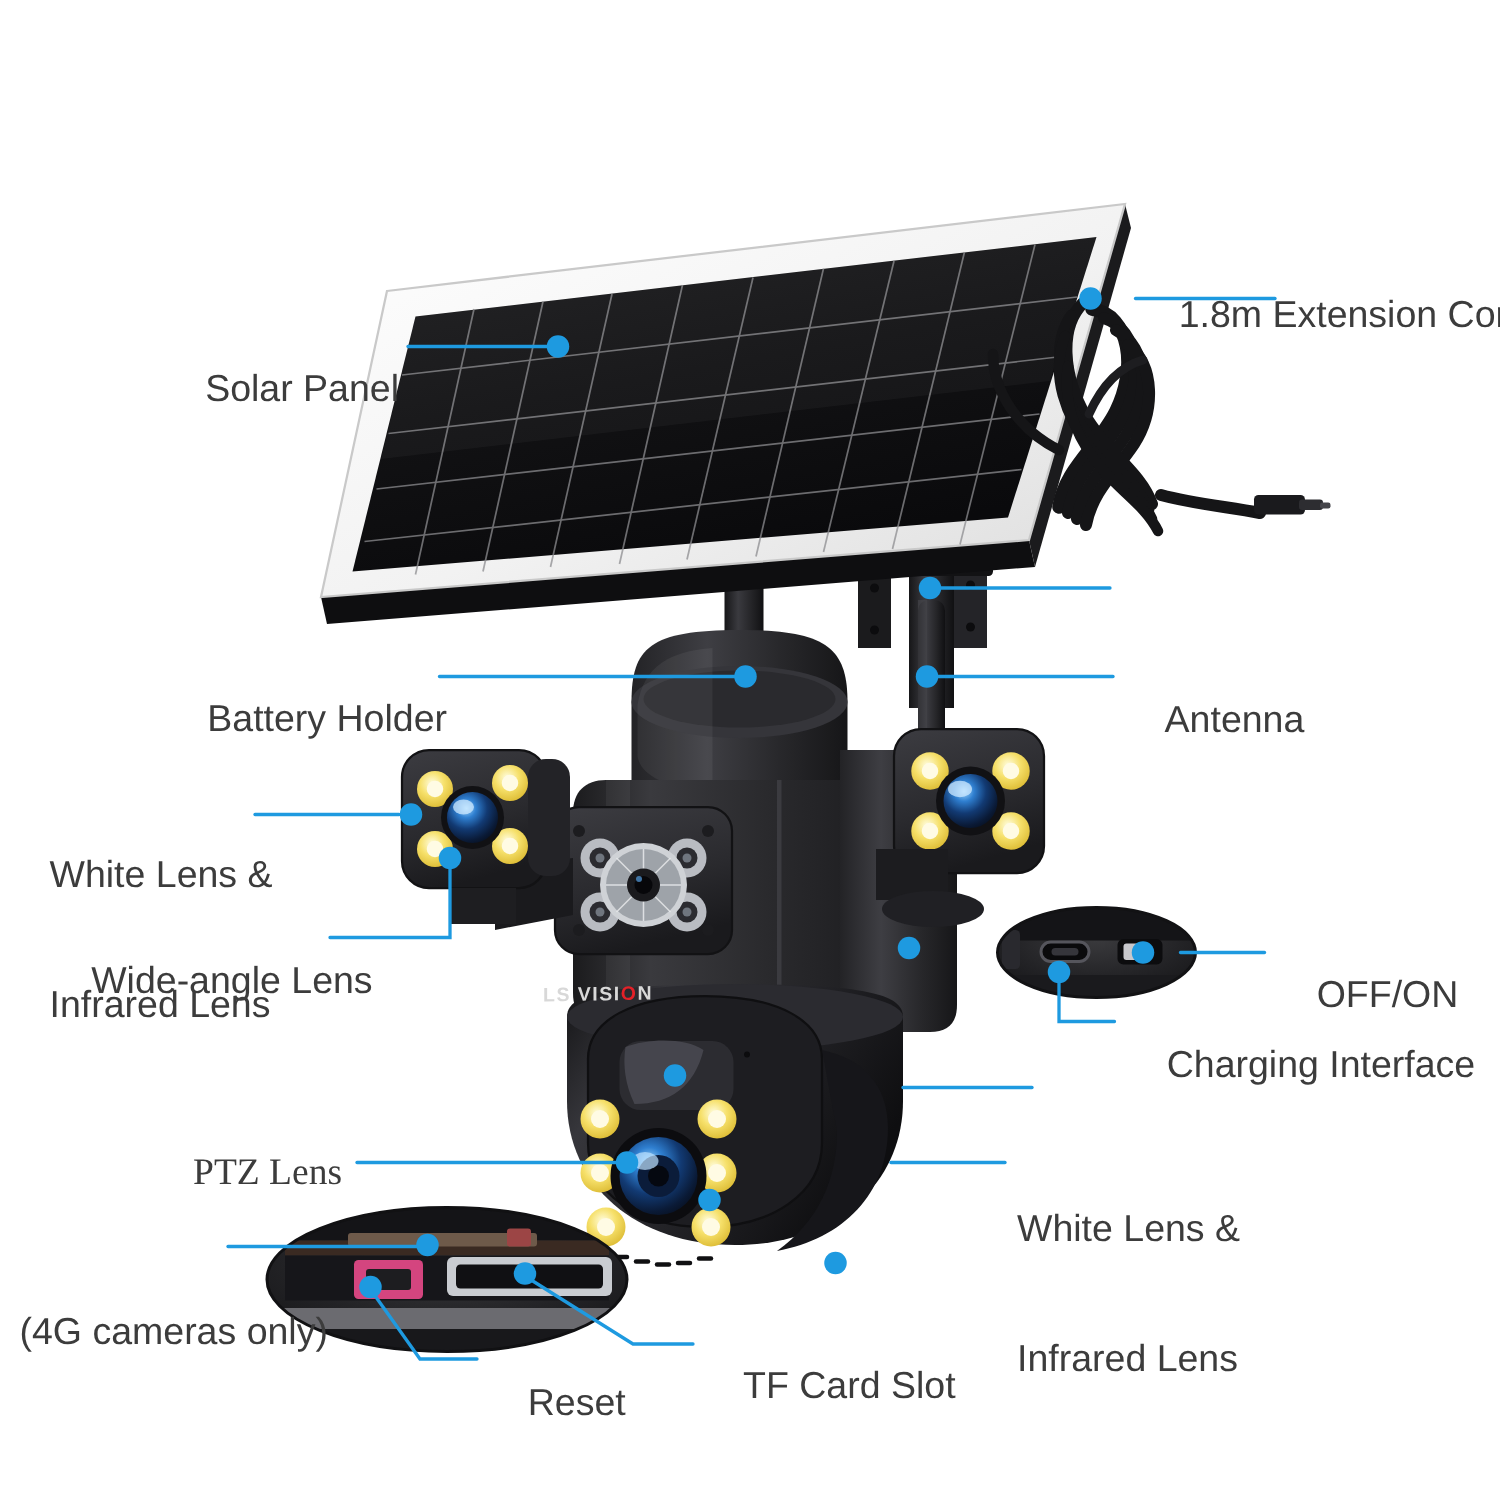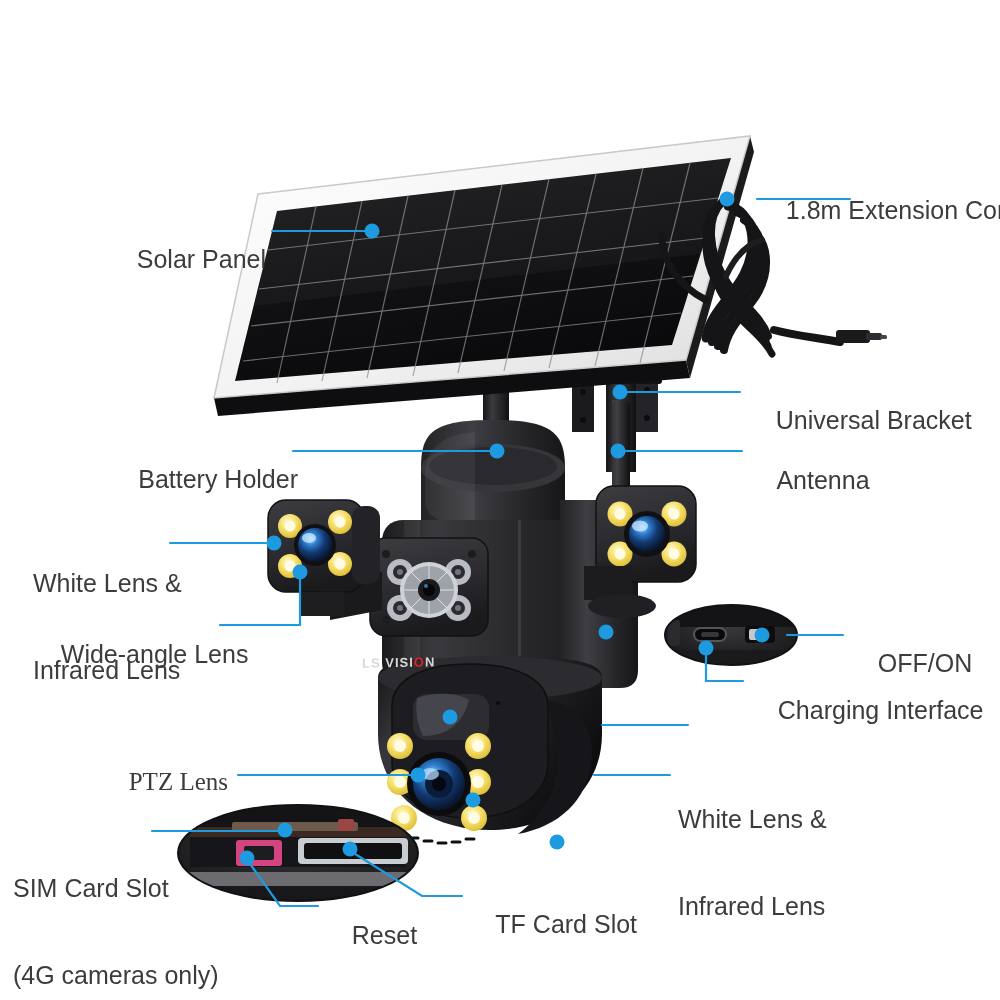--- a/index.html
+++ b/index.html
@@ -403,23 +403,20 @@
   <div class="brand" style="left:362px;top:655px;"><span>LS VISI</span><span class="accent">O</span><span>N</span></div>
 
   <div class="callout r" style="left:0px;top:216px;width:266px;">
     <span>Solar Panel</span>
   </div>
 
   <div class="callout l" style="left:758px;top:167px;width:242px;">
     <span>1.8m Extension Cord</span>
   </div>
 
-  <div class="callout l" style="left:748px;top:377px;width:252px;">
-    <span>Universal Bracket</span>
-  </div>
 
   <div class="callout r" style="left:0px;top:436px;width:286px;padding-left:12px;">
     <span>Battery Holder</span>
   </div>
 
   <div class="callout l" style="left:750px;top:437px;width:230px;">
     <span>Antenna</span>
   </div>
 
   <div class="callout l" style="left:33px;top:511px;width:260px;">
@@ -443,21 +440,20 @@
   <div class="callout l" style="left:678px;top:747px;width:260px;">
     <div>White Lens &amp;</div>
     <div>Infrared Lens</div>
   </div>
 
   <div class="callout r" style="left:0px;top:738px;width:228px;font-family:Liberation Serif, serif;">
     <span>PTZ Lens</span>
   </div>
 
   <div class="callout l" style="left:13px;top:816px;width:240px;">
-    <div>SIM Card Slot</div>
     <div>(4G cameras only)</div>
   </div>
 
   <div class="callout l" style="left:468px;top:881px;width:220px;">
     <span>TF Card Slot</span>
   </div>
 
   <div class="callout l" style="left:324px;top:892px;width:160px;">
     <span>Reset</span>
   </div>

